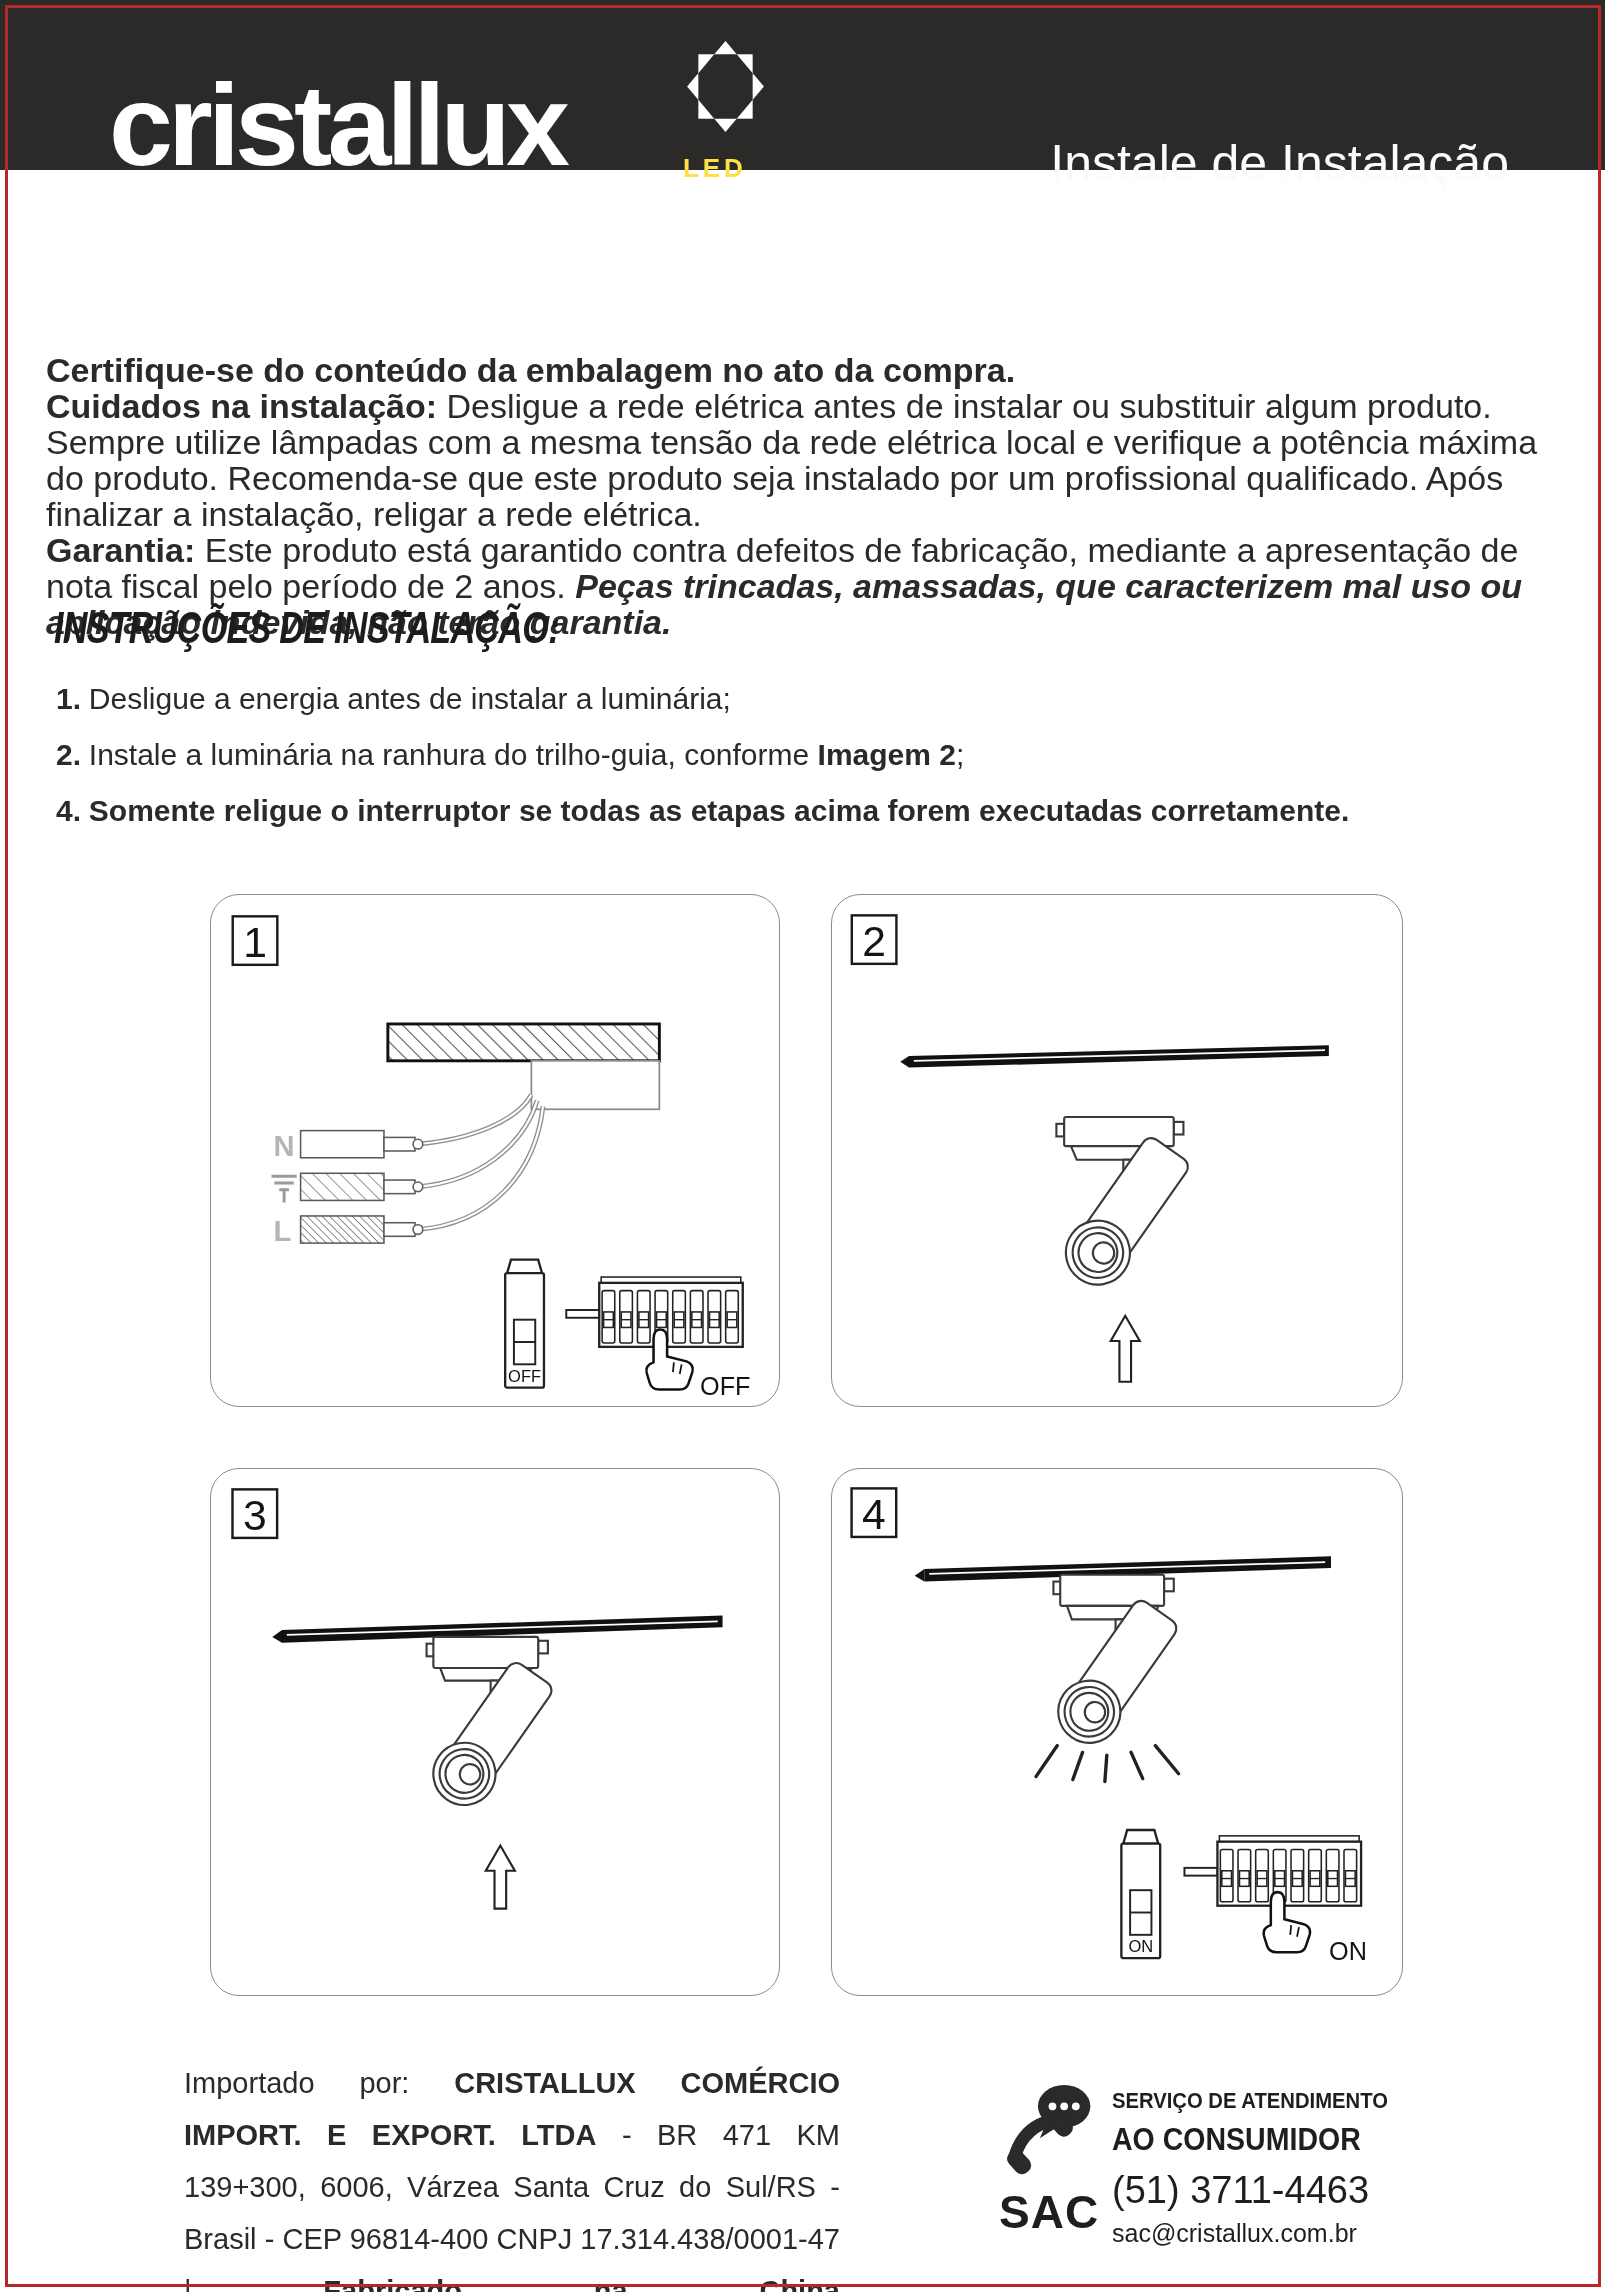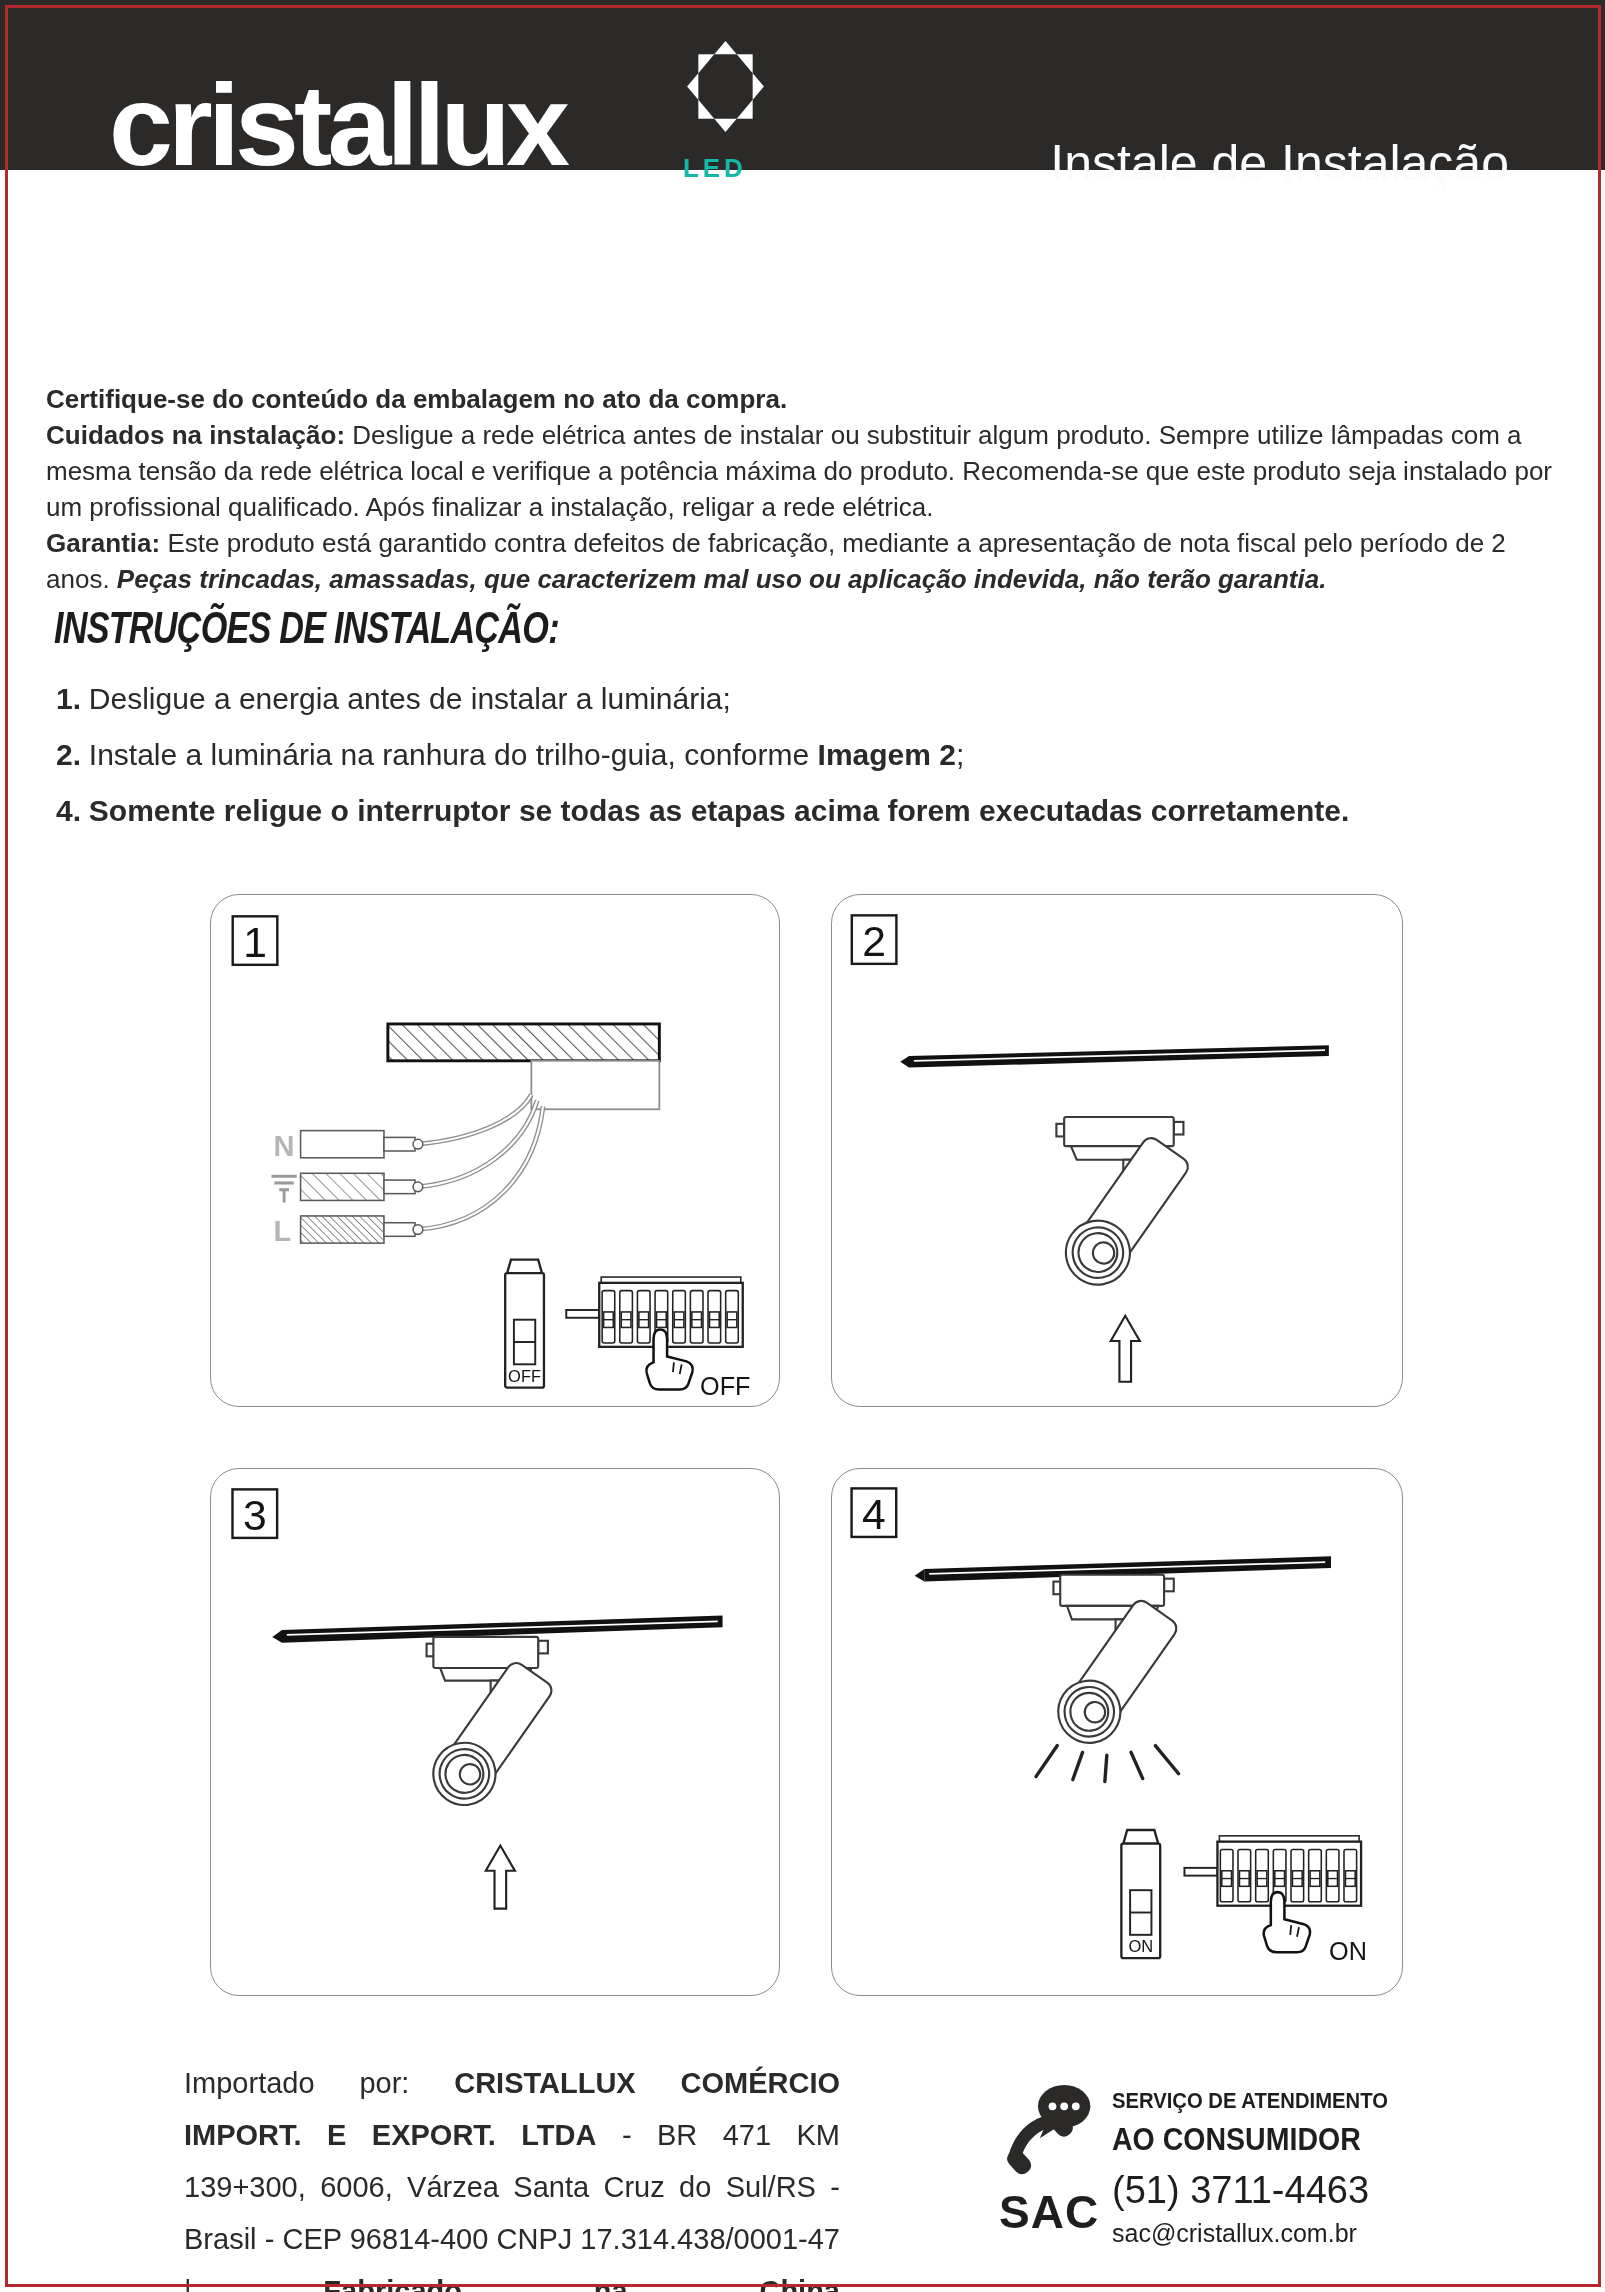--- a/index.html
+++ b/index.html
@@ -6,29 +6,29 @@
   .page{position:relative;width:1606px;height:2292px;background:#fff;overflow:hidden;
         font-family:"Liberation Sans",sans-serif;color:#2b2a29;}
   .red-frame{position:absolute;inset:4.9px;border:3.9px solid #b5282b;z-index:60;pointer-events:none;}
 
   
   .header{position:absolute;top:0;left:0;width:100%;height:170px;background:#2b2a29;}
   .brand{position:absolute;left:109px;top:68px;font-size:115px;font-weight:bold;
          letter-spacing:-4.9px;color:#fff;line-height:1;}
   .gem{position:absolute;left:677px;top:29px;}
   .led{position:absolute;left:683px;top:153px;font-size:26px;font-weight:bold;
-       letter-spacing:3.9px;color:#14b8a6;}
+       letter-spacing:3.9px;color:#fde047;}
   .manual-title{position:absolute;right:97px;top:134px;font-size:50px;color:#fbfbfb;}
 
   
   .product-title{position:absolute;top:258px;left:0;width:100%;text-align:center;color:#1c1c1c;}
   .product-title span{display:inline-block;font-size:50px;font-weight:bold;transform:scaleX(0.84);letter-spacing:-1px;white-space:nowrap;}
 
   
-  .intro{position:absolute;left:46px;top:381px;width:1522px;font-size:26px;line-height:36px;}
+  .intro{position:absolute;left:46px;top:352px;width:1522px;font-size:34px;line-height:36px;}
   .b{font-weight:bold}
   .bi{font-weight:bold;font-style:italic}
 
   
   .instr-h{position:absolute;left:54px;top:602px;font-size:45px;font-weight:bold;color:#1c1c1c;white-space:nowrap;font-style:italic;}
   .instr-h span{display:inline-block;transform:scaleX(0.76);transform-origin:0 50%;letter-spacing:-1px;}
   .instr-list{position:absolute;left:56px;top:671px;font-size:30px;line-height:56px;}
   .instr-list .num{font-weight:bold;margin-right:7.8px;}
 
   

